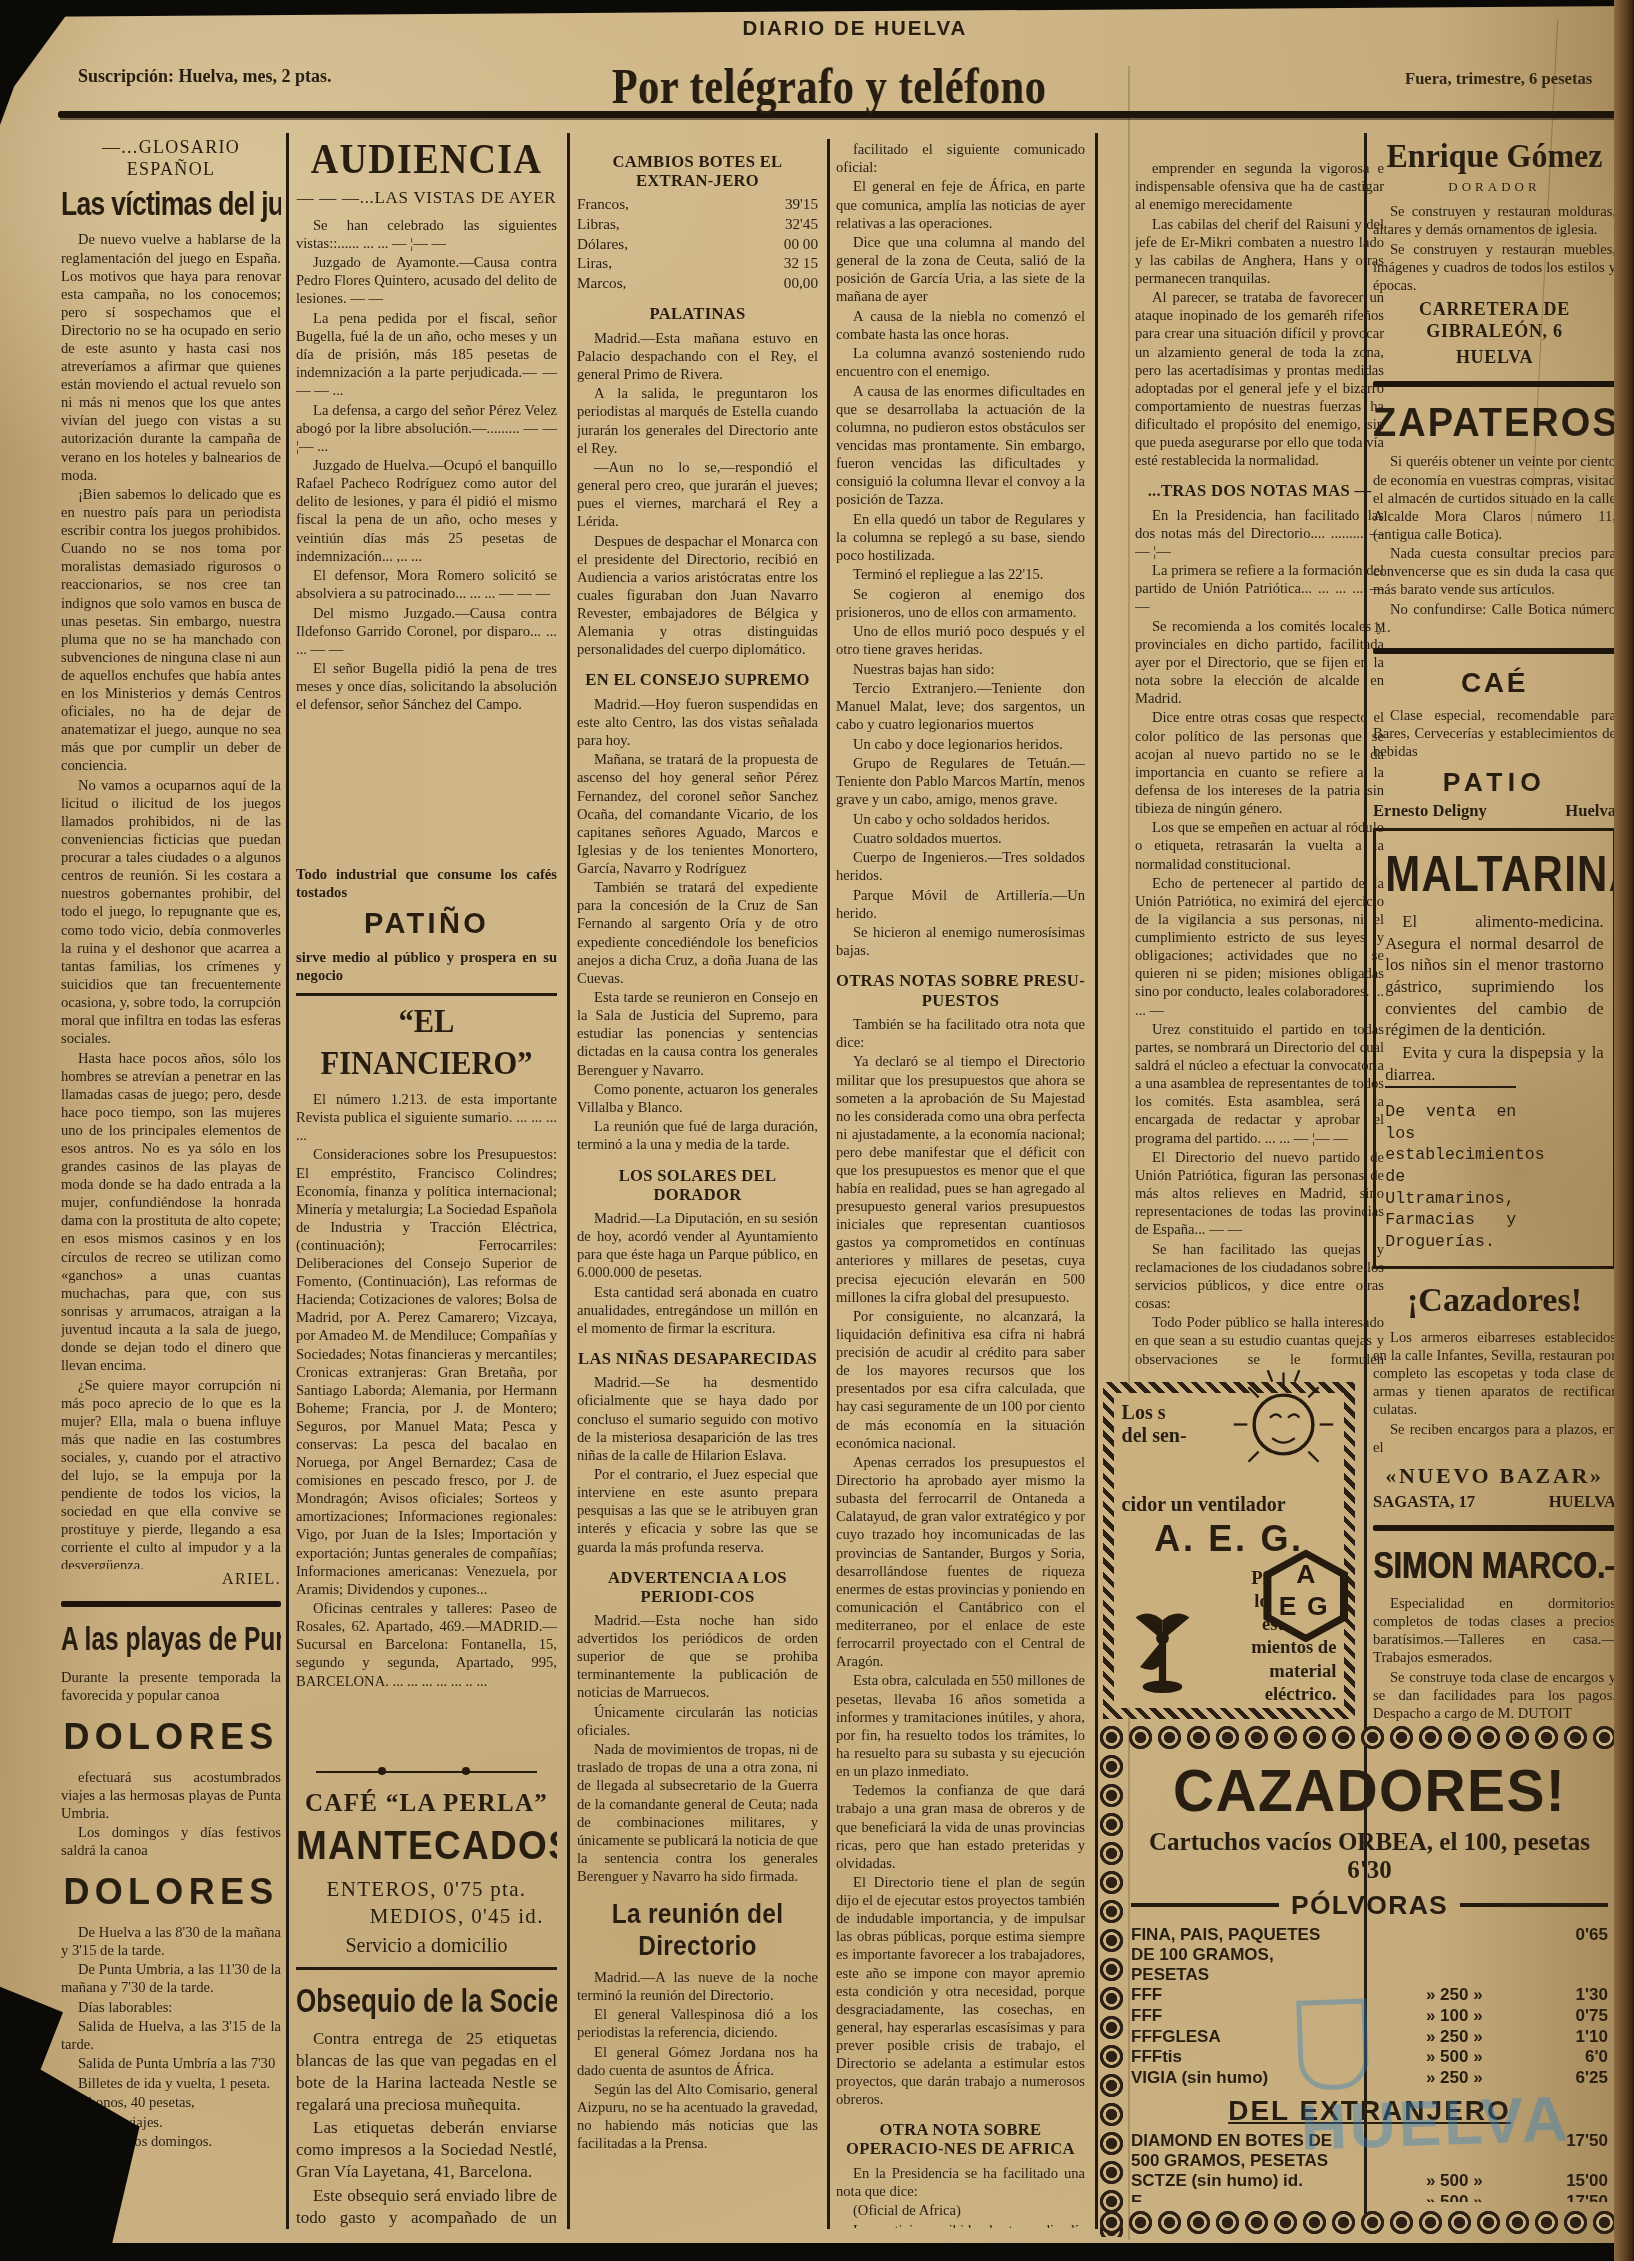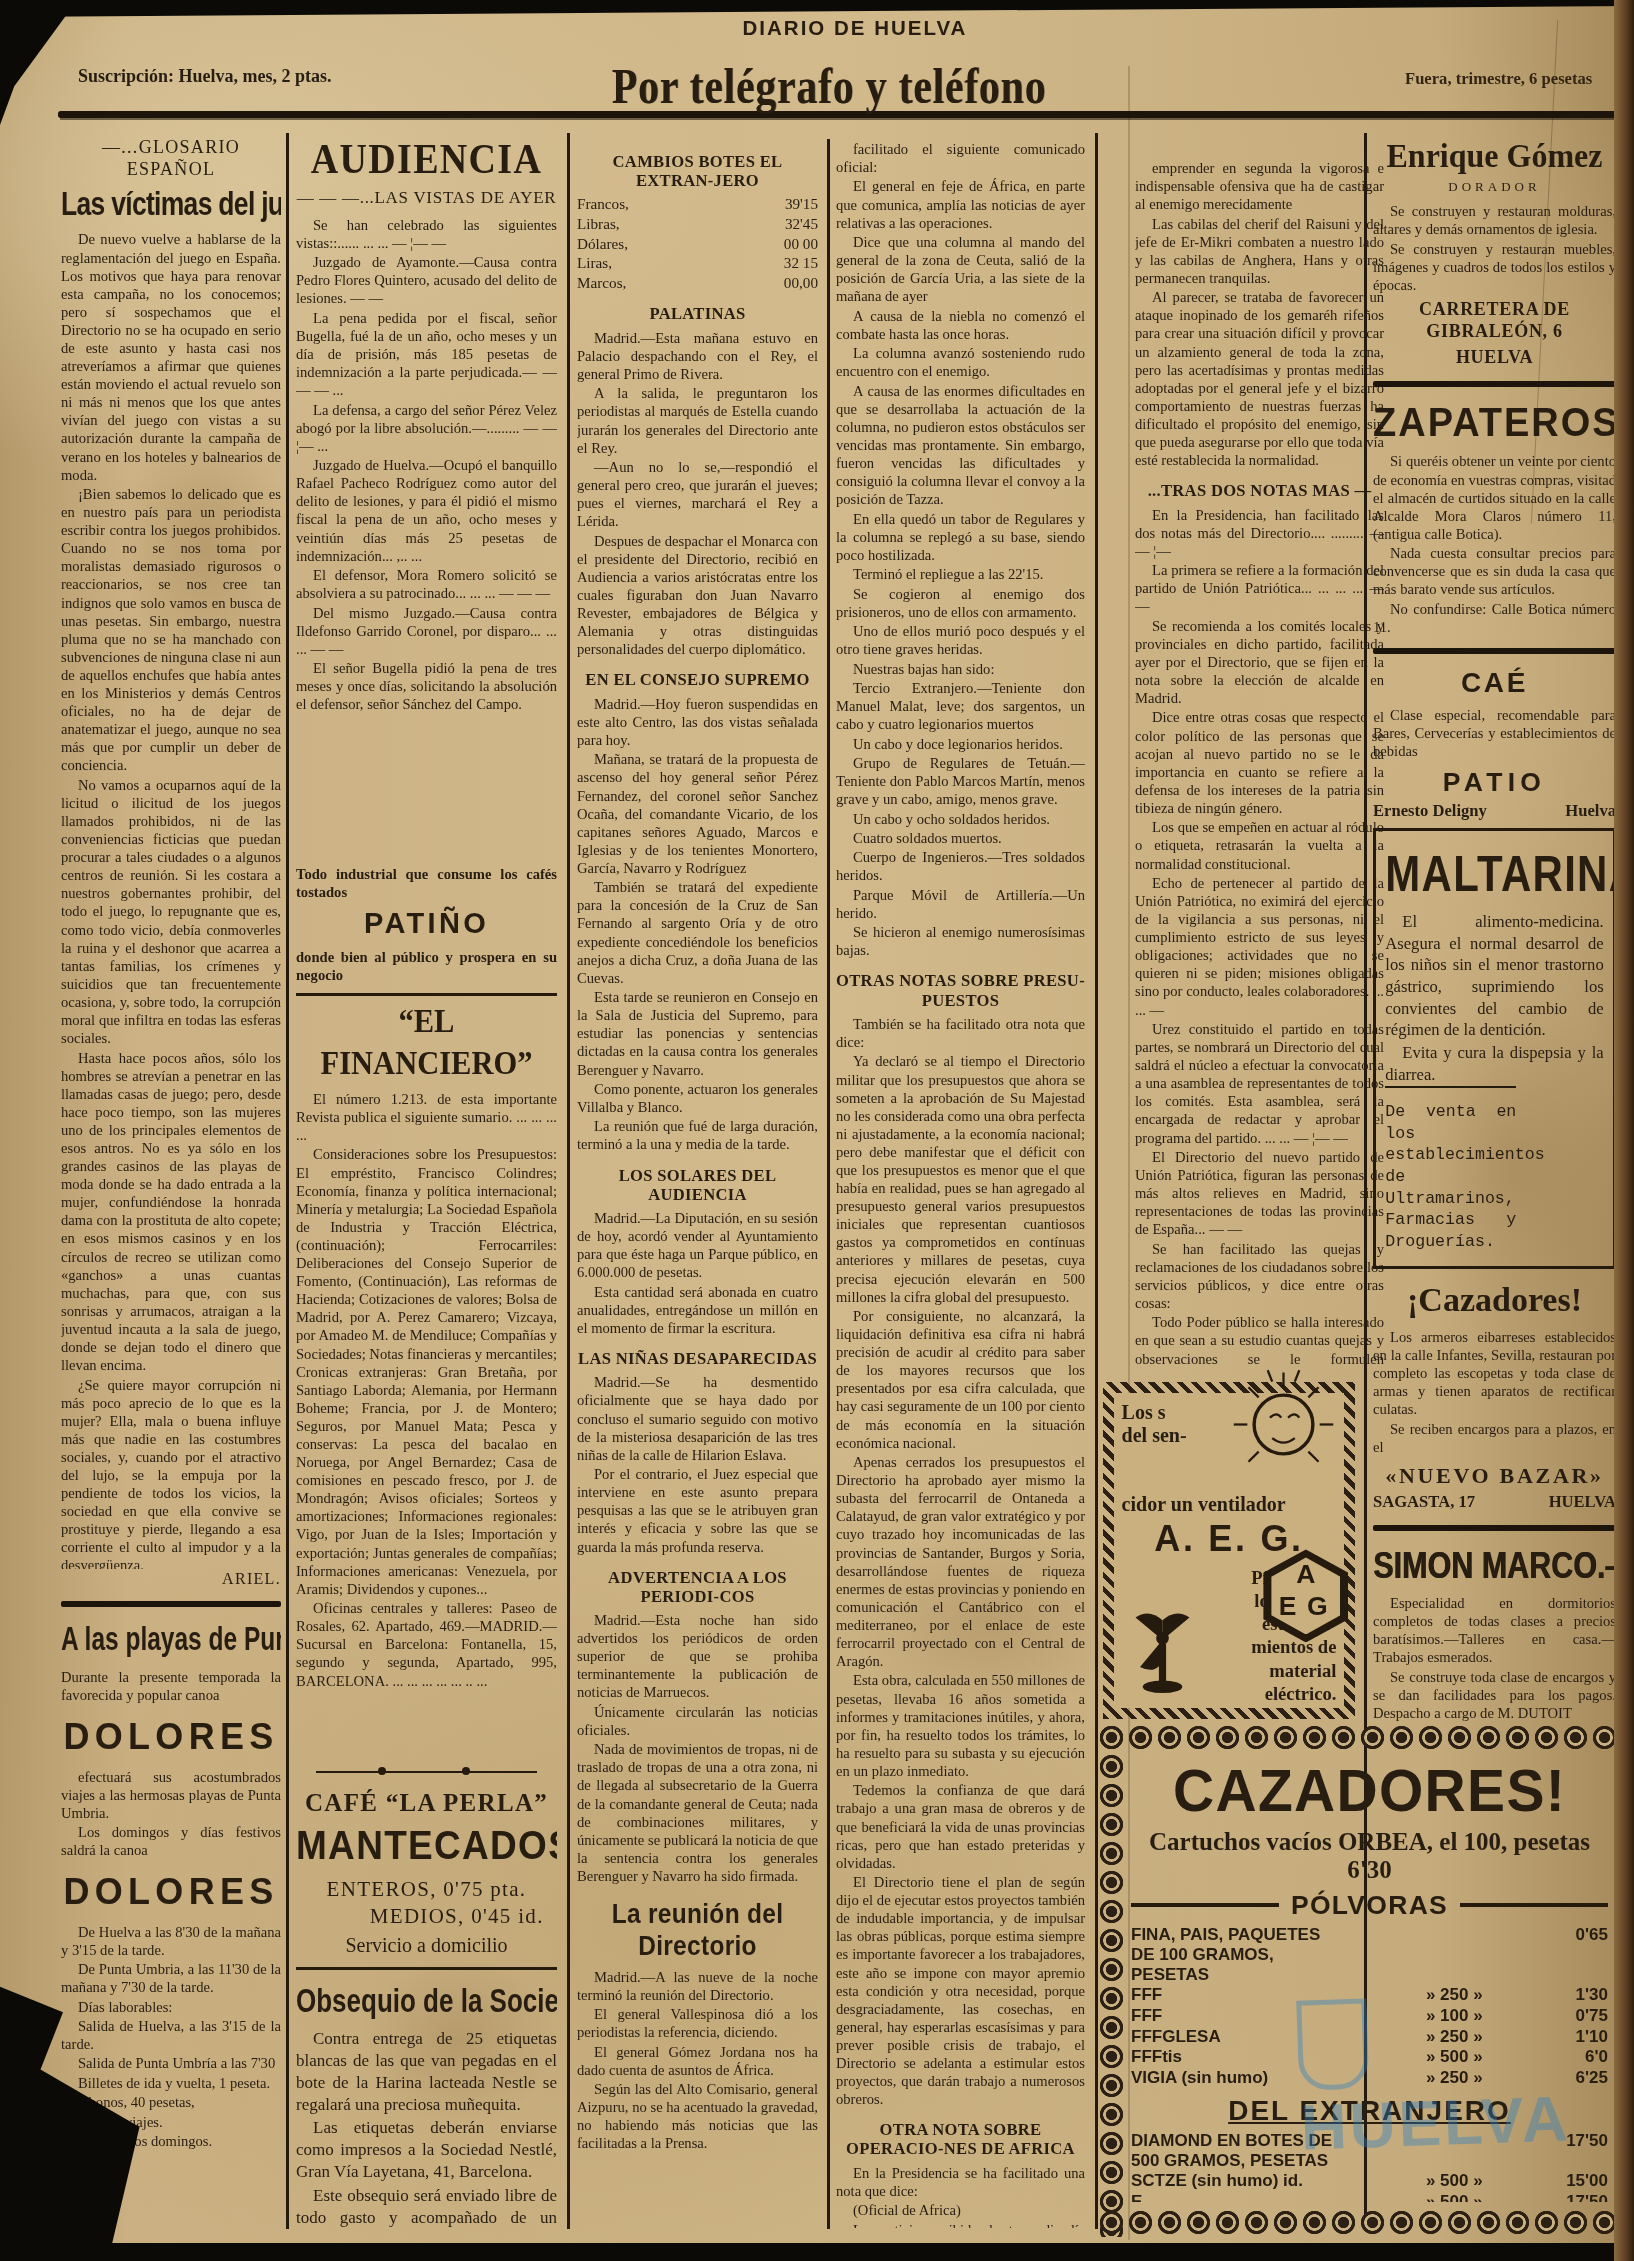--- a/index.html
+++ b/index.html
@@ -178,21 +178,21 @@
         <p>Juzgado de Ayamonte.—Causa contra Pedro Flores Quintero, acusado del delito de lesiones. — —</p>
         <p>La pena pedida por el fiscal, señor Bugella, fué la de un año, ocho meses y un día de prisión, más 185 pesetas de indemnización a la parte perjudicada.— — — — ...</p>
         <p>La defensa, a cargo del señor Pérez Velez abogó por la libre absolución.—......... — — ¦— ...</p>
         <p>Juzgado de Huelva.—Ocupó el banquillo Rafael Pacheco Rodríguez como autor del delito de lesiones, y para él pidió el mismo fiscal la pena de un año, ocho meses y veintiún días más 25 pesetas de indemnización... ,.. ...</p>
         <p>El defensor, Mora Romero solicitó se absolviera a su patrocinado... ... ... — — —</p>
         <p>Del mismo Juzgado.—Causa contra Ildefonso Garrido Coronel, por disparo... ... ... — —</p>
         <p>El señor Bugella pidió la pena de tres meses y once días, solicitando la absolución el defensor, señor Sánchez del Campo.</p>
       </div>
     <p class="ni" style="font-weight:bold;">Todo industrial que consume los cafés tostados</p>
     <div class="patino-name">PATIÑO</div>
-    <p class="ni" style="font-weight:bold;">donde bien al público y prospera en su negocio</p>
+    <p class="ni" style="font-weight:bold;">sirve medio al público y prospera en su negocio</p>
     <div class="bar-thin"></div>
     <div class="fin-title">“EL FINANCIERO”</div>
     <div style="height:666px;overflow:hidden;">
         <p>El número 1.213. de esta importante Revista publica el siguiente sumario. ... ... ... ...</p>
         <p>Consideraciones sobre los Presupuestos: El empréstito, Francisco Colindres; Economía, finanza y política internacional; Minería y metalurgia; La Sociedad Española de Industria y Tracción Eléctrica, (continuación); Ferrocarriles: Deliberaciones del Consejo Superior de Fomento, (Continuación), Las reformas de Hacienda; Cotizaciones de valores; Bolsa de Madrid, por A. Perez Camarero; Vizcaya, por Amadeo M. de Mendiluce; Compañías y Sociedades; Notas financieras y mercantiles; Cronicas extranjeras: Gran Bretaña, por Santiago Laborda; Alemania, por Hermann Boheme; Francia, por J. de Montero; Seguros, por Manuel Mata; Pesca y conservas: La pesca del bacalao en Noruega, por Angel Bernardez; Casa de comisiones en pescado fresco, por J. de Mondragón; Avisos oficiales; Sorteos y amortizaciones; Informaciones regionales: Vigo, por Juan de la Isles; Importación y exportación; Juntas generales de compañías; Informaciones americanas: Venezuela, por Aramis; Dividendos y cupones...</p>
         <p>Oficinas centrales y talleres: Paseo de Rosales, 62. Apartado, 469.—MADRID.—Sucursal en Barcelona: Fontanella, 15, segundo y segunda, Apartado, 995, BARCELONA. ... ... ... ... ... .. ...</p>
       </div>
     <div class="orn"></div>
     <div class="perla-title">CAFÉ “LA PERLA”</div>
     <div class="perla-big">MANTECADOS</div>
@@ -246,21 +246,21 @@
         <div class="sec-block">
           <h4>EN EL CONSEJO SUPREMO</h4>
           <p>Madrid.—Hoy fueron suspendidas en este alto Centro, las dos vistas señalada para hoy.</p>
           <p>Mañana, se tratará de la propuesta de ascenso del hoy general señor Pérez Fernandez, del coronel señor Sanchez Ocaña, del comandante Vicario, de los capitanes señores Aguado, Marcos e Iglesias y de los tenientes Monortero, García, Navarro y Rodríguez</p>
           <p>También se tratará del expediente para la concesión de la Cruz de San Fernando al sargento Oría y de otro expediente concediéndole los beneficios anejos a dicha Cruz, a doña Juana de las Cuevas.</p>
           <p>Esta tarde se reunieron en Consejo en la Sala de Justicia del Supremo, para estudiar las ponencias y sentencias dictadas en la causa contra los generales Berenguer y Navarro.</p>
           <p>Como ponente, actuaron los generales Villalba y Blanco.</p>
           <p>La reunión que fué de larga duración, terminó a la una y media de la tarde.</p>
         </div>
         <div class="sec-block">
-          <h4>LOS SOLARES DEL AUDIENCIA</h4>
+          <h4>LOS SOLARES DEL DORADOR</h4>
           <p>Madrid.—La Diputación, en su sesión de hoy, acordó vender al Ayuntamiento para que éste haga un Parque público, en 6.000.000 de pesetas.</p>
           <p>Esta cantidad será abonada en cuatro anualidades, entregándose un millón en el momento de firmar la escritura.</p>
         </div>
         <div class="sec-block">
           <h4>LAS NIÑAS DESAPARECIDAS</h4>
           <p>Madrid.—Se ha desmentido oficialmente que se haya dado por concluso el sumario seguido con motivo de la misteriosa desaparición de las tres niñas de la calle de Hilarion Eslava.</p>
           <p>Por el contrario, el Juez especial que interviene en este asunto prepara pesquisas a las que se le atribuyen gran interés y eficacia y sobre las que se guarda la más profunda reserva.</p>
         </div>
         <div class="sec-block">
           <h4>ADVERTENCIA A LOS PERIODI-COS</h4>

